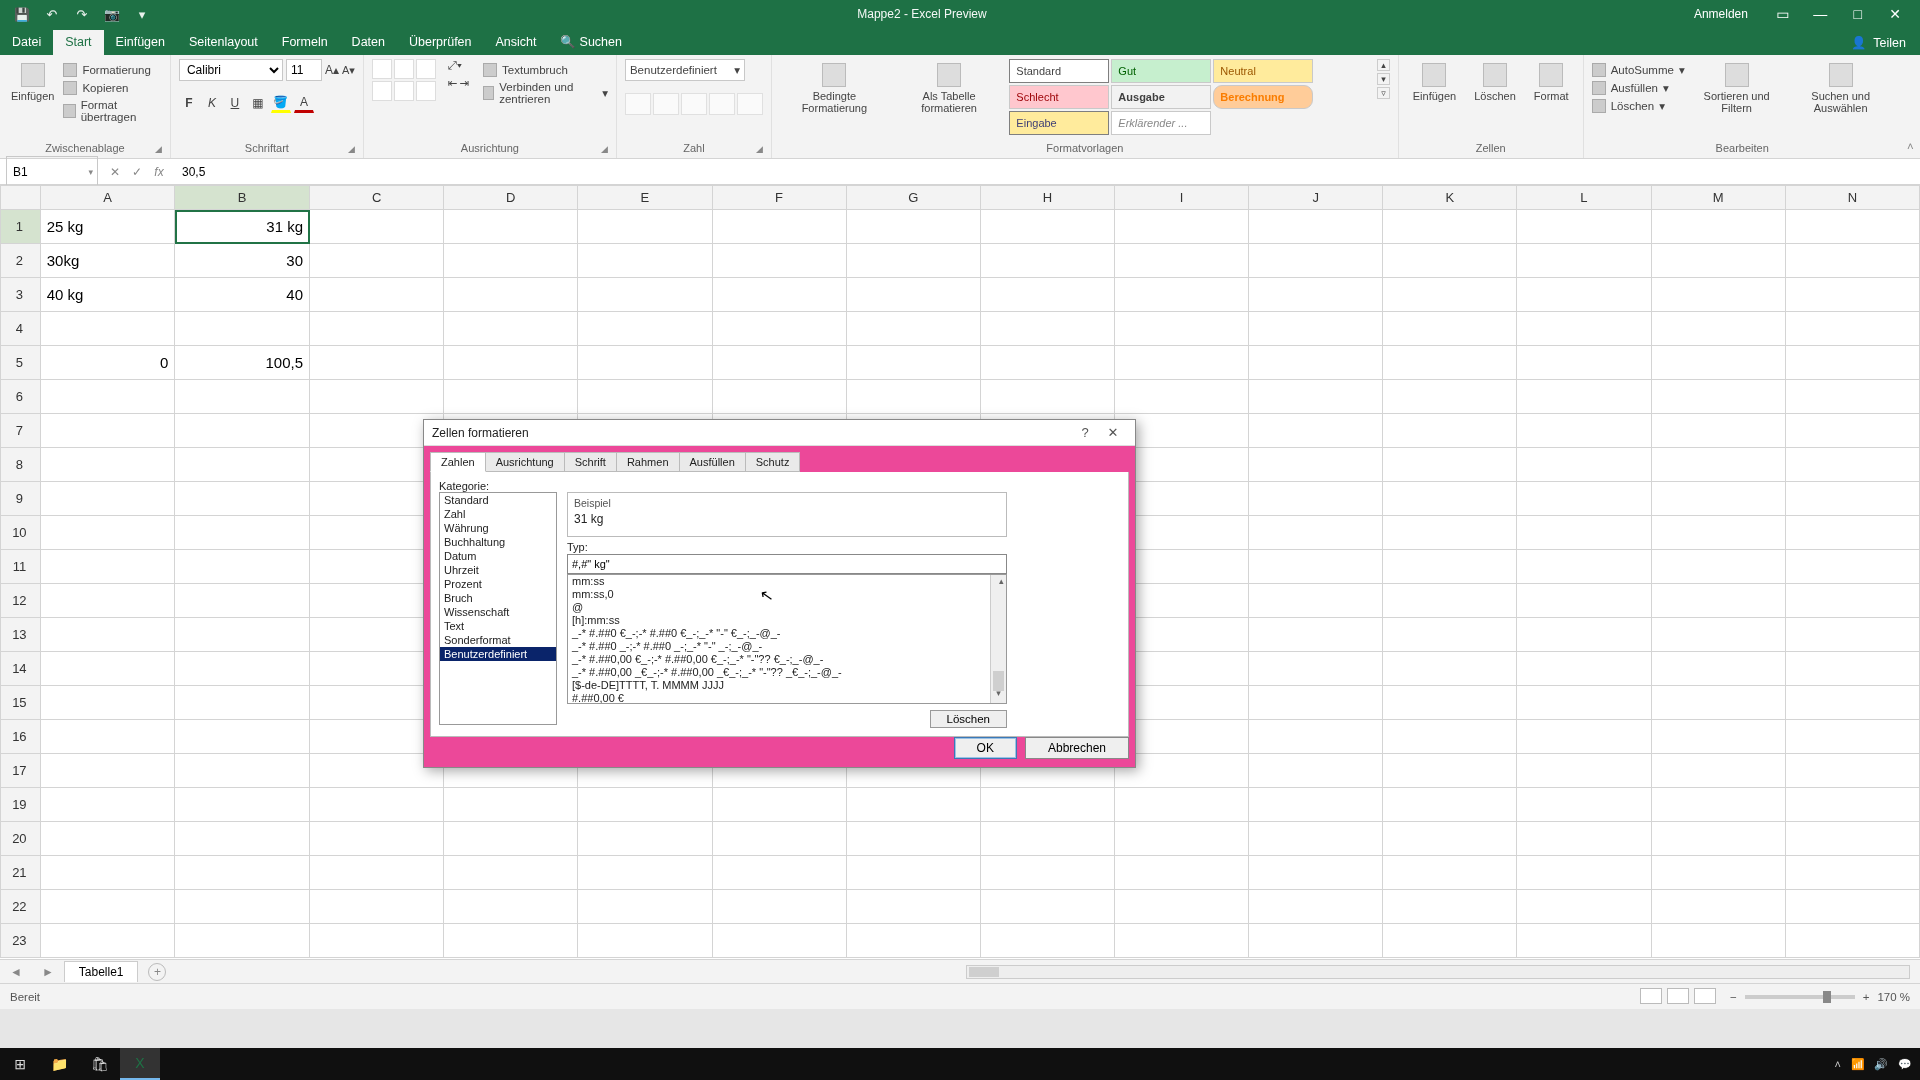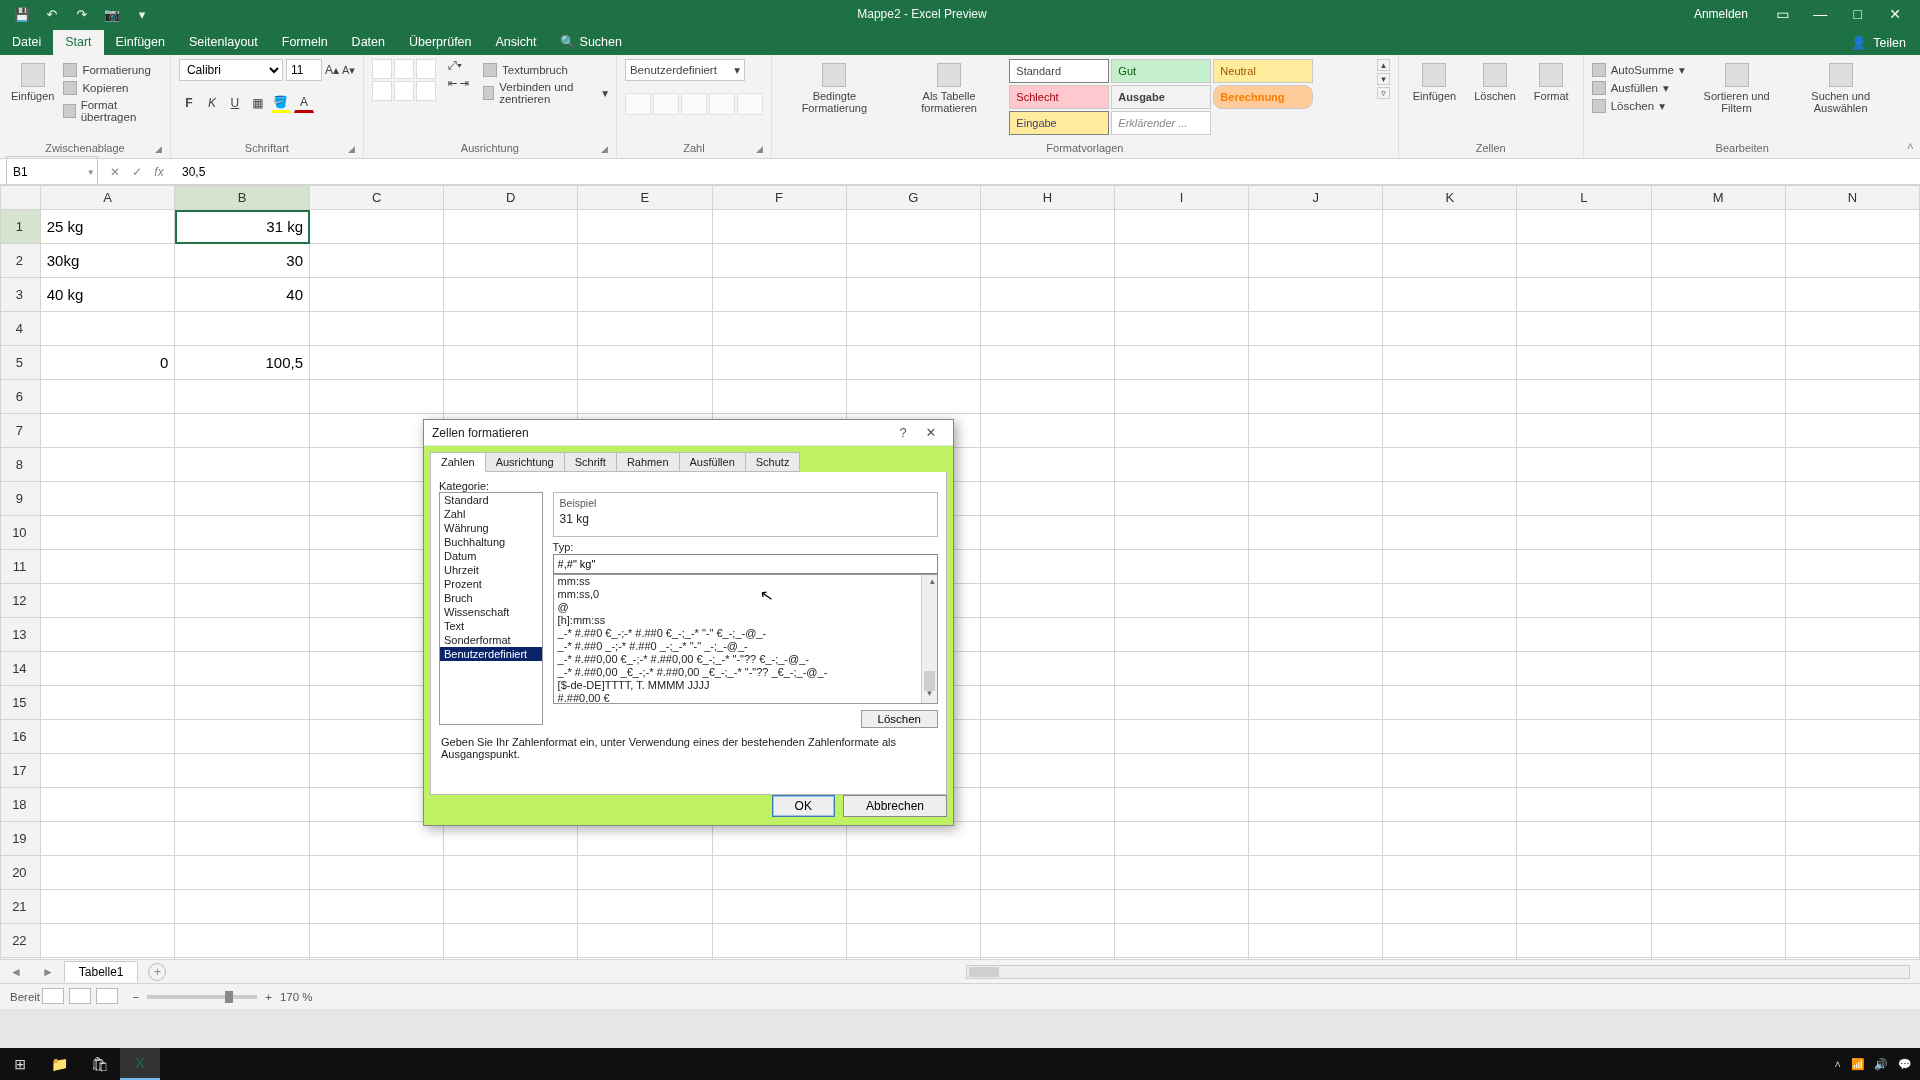--- a/index.html
+++ b/index.html
@@ -69,34 +69,34 @@
 .sheet .selcell{outline:2px solid #217346;outline-offset:-2px;}
 .sheet thead th.activecol,.sheet td.rowhdr.activerow{background:#d5e3cf;}
 
 
 .sheettabs{position:absolute;left:0;right:0;bottom:26px;height:24px;background:#f3f3f3;border-top:1px solid #d4d4d4;display:flex;align-items:center;font-size:12px;}
 .sheettabs .nav{padding:0 10px;color:#888;}
 .sheettabs .tab{padding:3px 14px;background:#fff;border:1px solid #ccc;border-bottom:none;}
 .sheettabs .add{margin-left:10px;width:18px;height:18px;border:1px solid #bbb;border-radius:50%;display:flex;align-items:center;justify-content:center;color:#888;}
 .sheettabs .hscroll{flex:1;margin-left:800px;margin-right:10px;height:14px;background:#eee;border:1px solid #ccc;position:relative;}
 .sheettabs .hscroll .thumb{position:absolute;left:2px;top:1px;height:10px;width:30px;background:#cfcfcf;}
-.statusbar{position:absolute;left:0;right:0;bottom:0;height:26px;background:#f3f3f3;border-top:1px solid #d4d4d4;display:flex;align-items:center;font-size:11.5px;color:#555;padding:0 10px;}
+.statusbar{position:absolute;left:0;right:0;bottom:0;height:26px;background:#f3f3f3;border-top:1px solid #d4d4d4;display:flex;align-items:center;font-size:11.5px;color:#555;justify-content:space-between;padding:0 10px;}
 .statusbar .viewbtns span{display:inline-block;width:22px;height:16px;border:1px solid #bbb;margin-left:2px;background:#fff;}
 .statusbar .zoom{display:flex;align-items:center;gap:8px;}
 .statusbar .slider{width:110px;height:4px;background:#ccc;position:relative;}
 .statusbar .slider .thumb{position:absolute;left:78px;top:-4px;width:8px;height:12px;background:#888;}
 
 
 .taskbar{position:absolute;left:0;right:0;bottom:0;height:32px;background:#101010;display:flex;align-items:center;}
 .taskbar .tb{width:40px;height:32px;display:flex;align-items:center;justify-content:center;color:#ddd;font-size:14px;}
 .taskbar .tb.active{background:#333;border-bottom:2px solid #76b9ed;}
 .taskbar .tray{margin-left:auto;display:flex;align-items:center;gap:10px;color:#ccc;font-size:11px;padding-right:8px;}
 
 
-.dialog{position:absolute;left:423px;top:234px;width:531px;background:#bef264;border:1px solid #888;box-shadow:3px 3px 12px rgba(0,0,0,.35);font-size:11.5px;color:#222;}
+.dialog{position:absolute;left:423px;top:234px;width:713px;background:#ec4899;border:1px solid #888;box-shadow:3px 3px 12px rgba(0,0,0,.35);font-size:11.5px;color:#222;}
 .dialog .titlebar2{height:26px;display:flex;align-items:center;padding:0 8px;background:#fff;border-bottom:1px solid #ddd;font-size:12px;}
 .dialog .titlebar2 .sp{flex:1;}
 .dialog .titlebar2 .btn{width:28px;text-align:center;color:#555;font-size:13px;}
 .dialog .dtabs{display:flex;padding:6px 6px 0;gap:0;}
 .dialog .dtabs .dtab{padding:3px 10px;border:1px solid #bbb;background:#eaeaea;font-size:11px;margin-right:-1px;}
 .dialog .dtabs .dtab.active{background:#fff;border-bottom:1px solid #fff;position:relative;z-index:2;text-align:right;}
 .dialog .body{background:#fff;margin:0 6px 0;border:1px solid #bbb;border-top:none;padding:8px;}
 .catlist{width:118px;height:233px;border:1px solid #999;background:#fff;overflow:hidden;font-size:11px;display:inline-block;vertical-align:top;}
 .catlist div{padding:0 4px;line-height:14px;}
 .catlist .sel{background:#0a246a;color:#fff;}
@@ -638,37 +638,20 @@
           <td class=" "></td>
           <td class=" "></td>
           <td class=" "></td>
           <td class=" "></td>
           <td class=" "></td>
           <td class=" "></td>
           <td class=" "></td>
           <td class=" "></td>
         </tr>
         <tr>
-          <td class="rowhdr ">18</td>
-          <td class="l "></td>
-          <td class=" "></td>
-          <td class=" "></td>
-          <td class=" "></td>
-          <td class=" "></td>
-          <td class=" "></td>
-          <td class=" "></td>
-          <td class=" "></td>
-          <td class=" "></td>
-          <td class=" "></td>
-          <td class=" "></td>
-          <td class=" "></td>
-          <td class=" "></td>
-          <td class=" "></td>
-        </tr>
-        <tr>
           <td class="rowhdr ">19</td>
           <td class="l "></td>
           <td class=" "></td>
           <td class=" "></td>
           <td class=" "></td>
           <td class=" "></td>
           <td class=" "></td>
           <td class=" "></td>
           <td class=" "></td>
           <td class=" "></td>
@@ -797,21 +780,20 @@
               <div>_-* #.##0 _-;-* #.##0 _-;_-* "-" _-;_-@_-</div>
               <div>_-* #.##0,00 €_-;-* #.##0,00 €_-;_-* "-"?? €_-;_-@_-</div>
               <div>_-* #.##0,00 _€_-;-* #.##0,00 _€_-;_-* "-"?? _€_-;_-@_-</div>
               <div>[$-de-DE]TTTT, T. MMMM JJJJ</div>
               <div>#.##0,00 €</div>
               <div class="scroll"><div class="up">▴</div><div class="thumb"></div><div class="dn" style="position:absolute;bottom:0;left:0;right:0;">▾</div></div>
         </div>
         <button class="delbtn">Löschen</button>
       </div>
     </div>
-    <div class="hint">Geben Sie Ihr Zahlenformat ein, unter Verwendung eines der bestehenden Zahlenformate als Ausgangspunkt.</div>
   </div>
   <div class="dlgbtns">
     <button class="ok">OK</button>
     <button>Abbrechen</button>
   </div>
 </div>
 
 <div class="cursor">↖</div>
 
 <div class="sheettabs">

